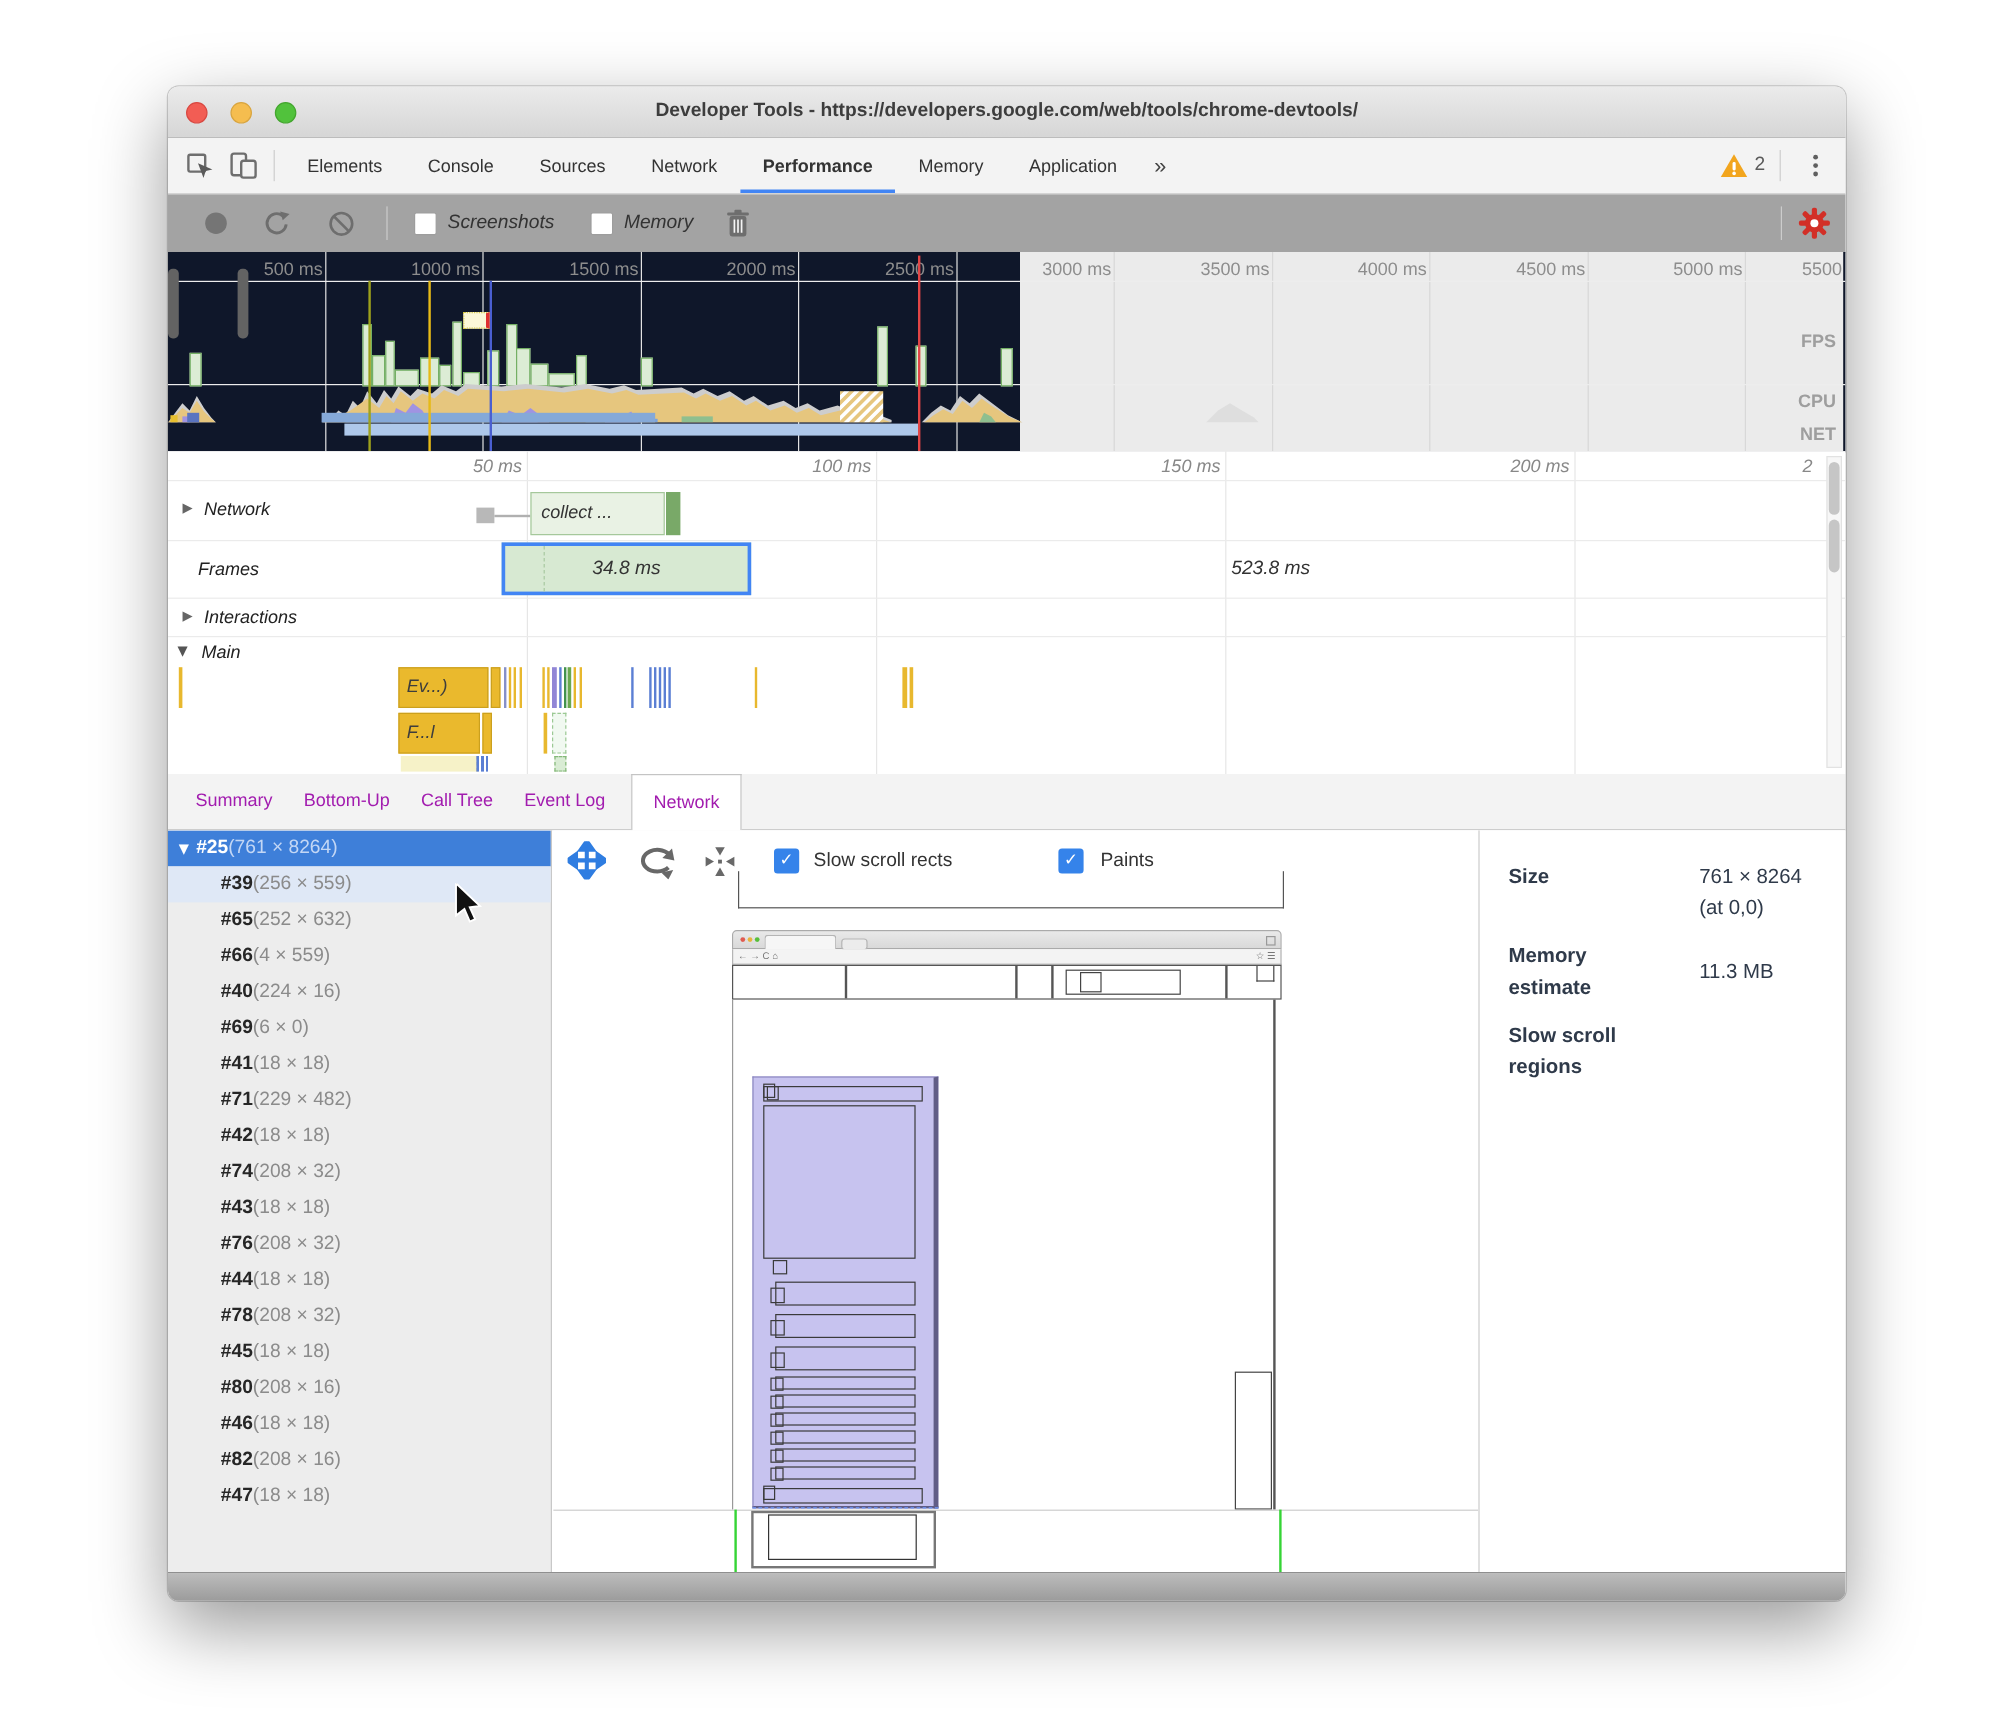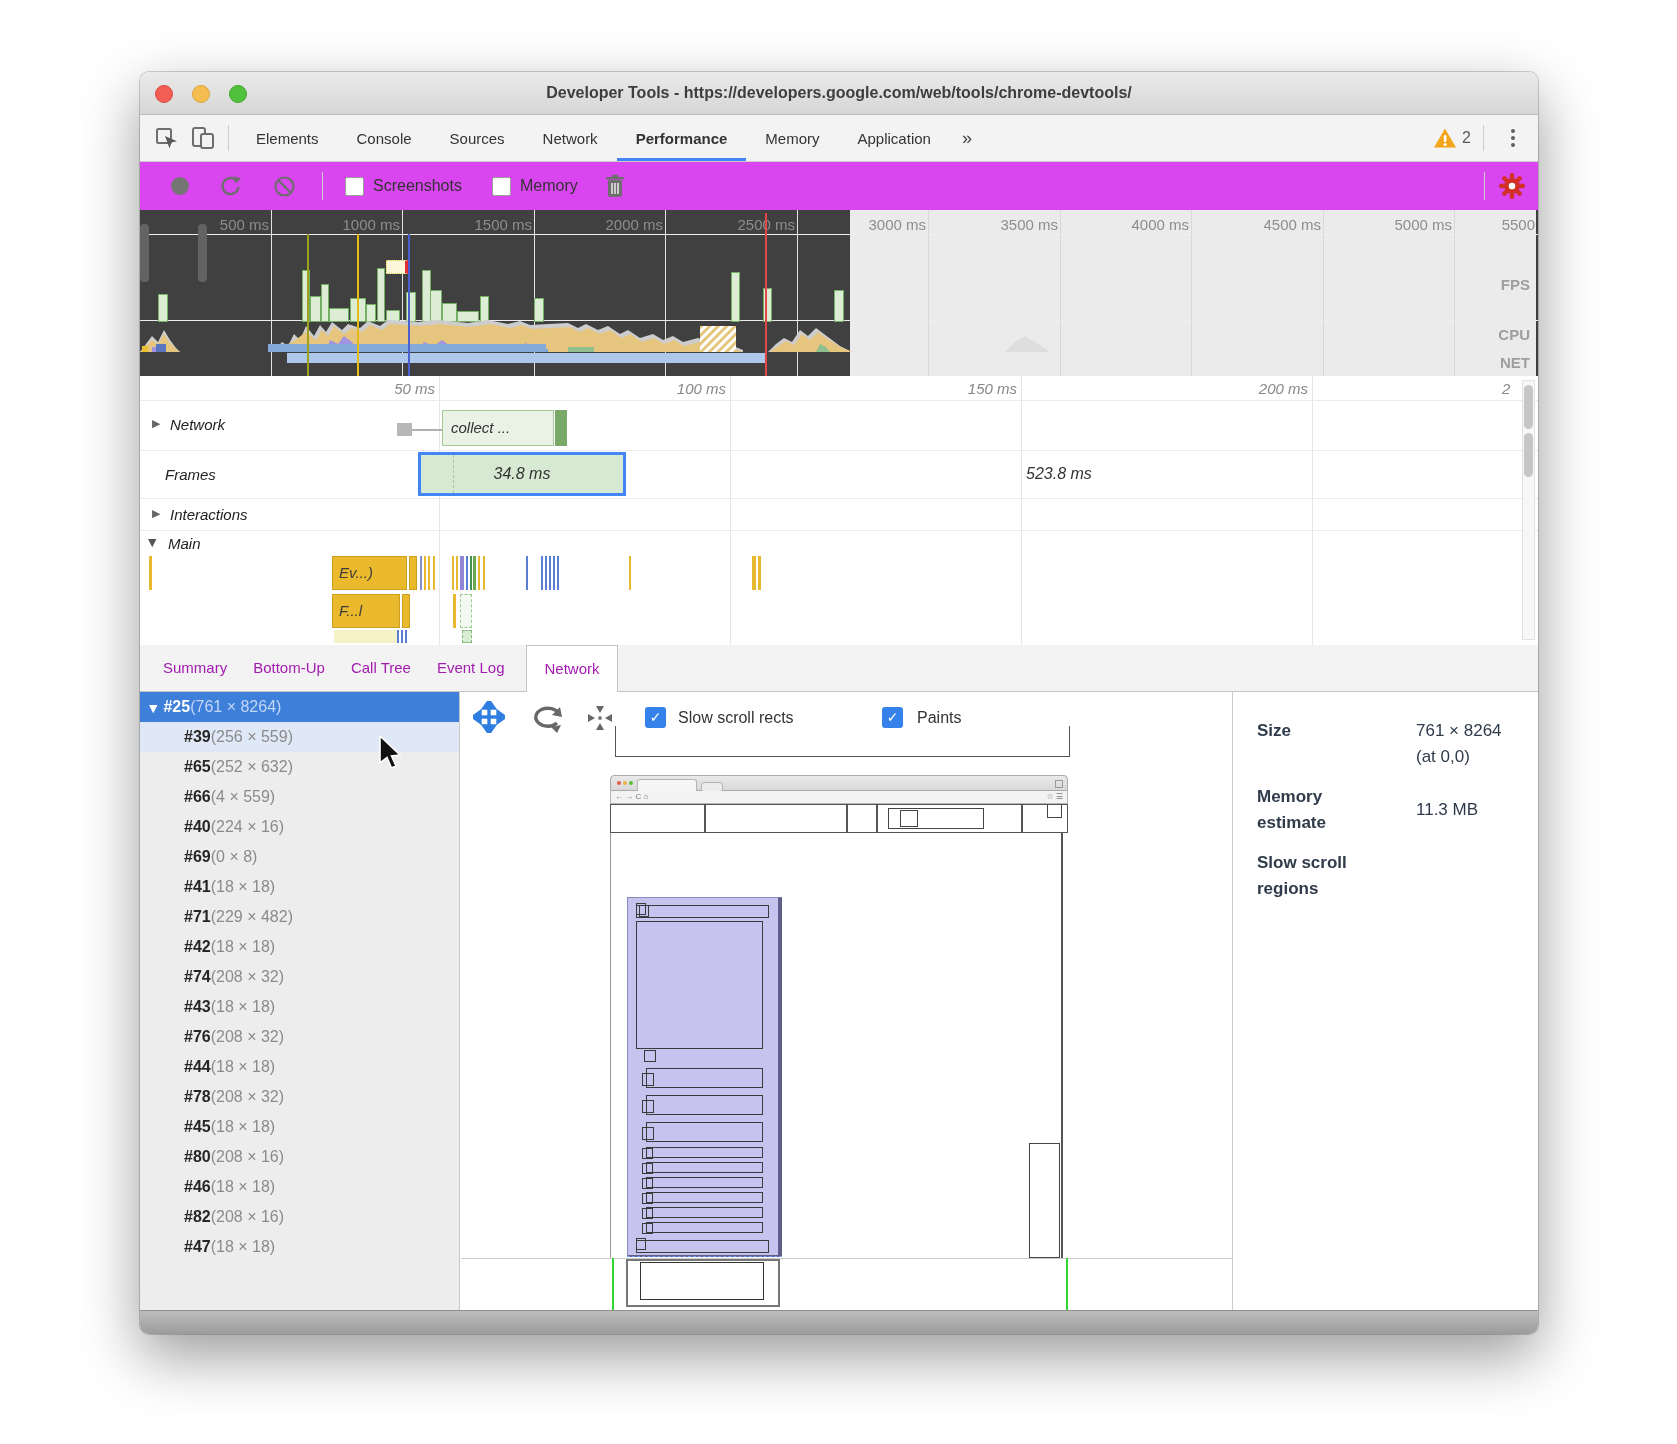--- a/index.html
+++ b/index.html
@@ -15,30 +15,30 @@
   .tbicon{margin-left:14px;width:26px;height:26px;flex:0 0 auto;}
   .tbsep{width:1px;height:26px;background:#ccc;margin:0 8px 0 12px;}
   .dtab{font-size:15px;color:#333;padding:0 19px;line-height:45px;height:45px;cursor:default;}
   .dtab.sel{font-weight:700;box-shadow:inset 0 -3px 0 #4285f4;}
   .overflowbtn{font-size:18px;color:#444;padding:0 12px;}
   .warnwrap{margin-left:auto;display:flex;align-items:center;}
   .warncount{font-size:16px;color:#5a5a5a;margin:0 10px 0 5px;}
   .kebab{width:26px;height:26px;margin:0 12px 0 14px;display:flex;flex-direction:column;align-items:center;justify-content:center;gap:3px;}
   .kdot{width:4px;height:4px;border-radius:50%;background:#5f5f5f;}
   
-  .toolbar{position:absolute;left:0;top:90px;width:100%;height:48px;background:#d946ef;border-bottom:1px solid #ccc;display:flex;align-items:center;}
+  .toolbar{position:absolute;left:0;top:90px;width:100%;height:48px;background:#a3a3a3;border-bottom:1px solid #ccc;display:flex;align-items:center;font-style:italic;}
   .rec{width:18px;height:18px;border-radius:50%;background:#757575;margin-left:31px;}
   .tico{margin-left:30px;}
   .toolsep{width:1px;height:28px;background:#ccc;margin:0 0 0 26px;}
   .cb{width:17px;height:17px;border:1px solid #9d9d9d;border-radius:2px;background:#fff;margin-left:22px;}
   .cblabel{font-size:16px;color:#333;margin-left:9px;}
   .gearsep{width:1px;height:28px;background:#ccc;margin-left:auto;}
   .gearwrap{margin:0 12px 0 13px;}
   
-  .overview{position:absolute;left:0;top:138px;width:100%;height:166px;background:#404040;border-bottom:1px solid #cfcfcf;overflow:hidden;}
+  .overview{position:absolute;left:0;top:138px;width:100%;height:166px;background:#0f172a;border-bottom:1px solid #cfcfcf;overflow:hidden;}
   .ogrid{position:absolute;top:0;bottom:0;width:1px;background:#e3e3e3;}
   .olabel{position:absolute;top:6px;font-size:15px;color:#8d8d8d;white-space:nowrap;}
   .lane{position:absolute;font-size:15px;font-weight:700;color:#9e9e9e;right:8px;}
   .fps{position:absolute;background:#dcecd5;border:1px solid #74b064;}
   .evline{position:absolute;width:2px;}
   .handle{position:absolute;width:9px;height:58px;top:14px;background:#636363;border-radius:4px;}
   
   .flame{position:absolute;left:0;top:304px;width:100%;height:269px;background:#fff;overflow:hidden;font-style:italic;}
   .fgrid{position:absolute;top:0;bottom:0;width:1px;background:#e6e6e6;}
   .frulelabel{position:absolute;top:4px;font-size:15px;color:#888;white-space:nowrap;}
@@ -332,21 +332,21 @@
   </div>
 
   <div class="content">
 
     <div class="tree">
       <div class="trow sel" style="top:0"><span class="texp">▼</span><span class="tid">#25</span><span class="tsz">(761 × 8264)</span></div>
       <div class="trow child hov" style="top:30px"><span class="tid">#39</span><span class="tsz">(256 × 559)</span></div>
       <div class="trow child" style="top:60px"><span class="tid">#65</span><span class="tsz">(252 × 632)</span></div>
       <div class="trow child" style="top:90px"><span class="tid">#66</span><span class="tsz">(4 × 559)</span></div>
       <div class="trow child" style="top:120px"><span class="tid">#40</span><span class="tsz">(224 × 16)</span></div>
-      <div class="trow child" style="top:150px"><span class="tid">#69</span><span class="tsz">(0 × 8)</span></div>
+      <div class="trow child" style="top:150px"><span class="tid">#69</span><span class="tsz">(6 × 0)</span></div>
       <div class="trow child" style="top:180px"><span class="tid">#41</span><span class="tsz">(18 × 18)</span></div>
       <div class="trow child" style="top:210px"><span class="tid">#71</span><span class="tsz">(229 × 482)</span></div>
       <div class="trow child" style="top:240px"><span class="tid">#42</span><span class="tsz">(18 × 18)</span></div>
       <div class="trow child" style="top:270px"><span class="tid">#74</span><span class="tsz">(208 × 32)</span></div>
       <div class="trow child" style="top:300px"><span class="tid">#43</span><span class="tsz">(18 × 18)</span></div>
       <div class="trow child" style="top:330px"><span class="tid">#76</span><span class="tsz">(208 × 32)</span></div>
       <div class="trow child" style="top:360px"><span class="tid">#44</span><span class="tsz">(18 × 18)</span></div>
       <div class="trow child" style="top:390px"><span class="tid">#78</span><span class="tsz">(208 × 32)</span></div>
       <div class="trow child" style="top:420px"><span class="tid">#45</span><span class="tsz">(18 × 18)</span></div>
       <div class="trow child" style="top:450px"><span class="tid">#80</span><span class="tsz">(208 × 16)</span></div>

